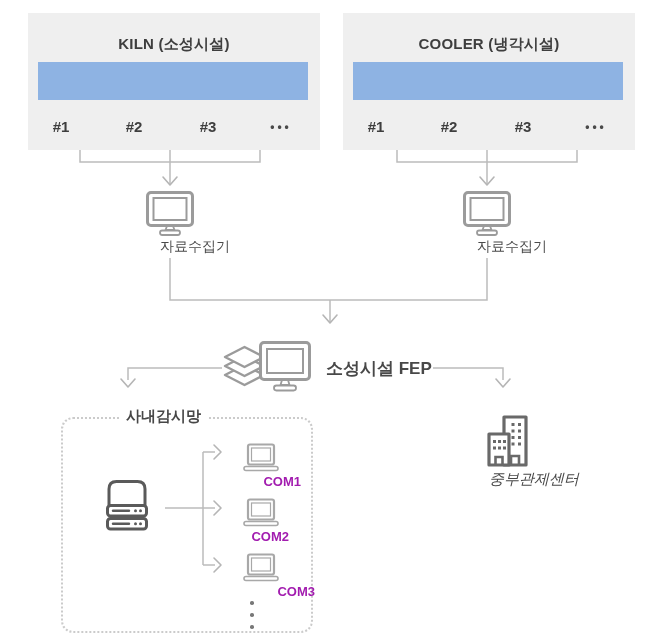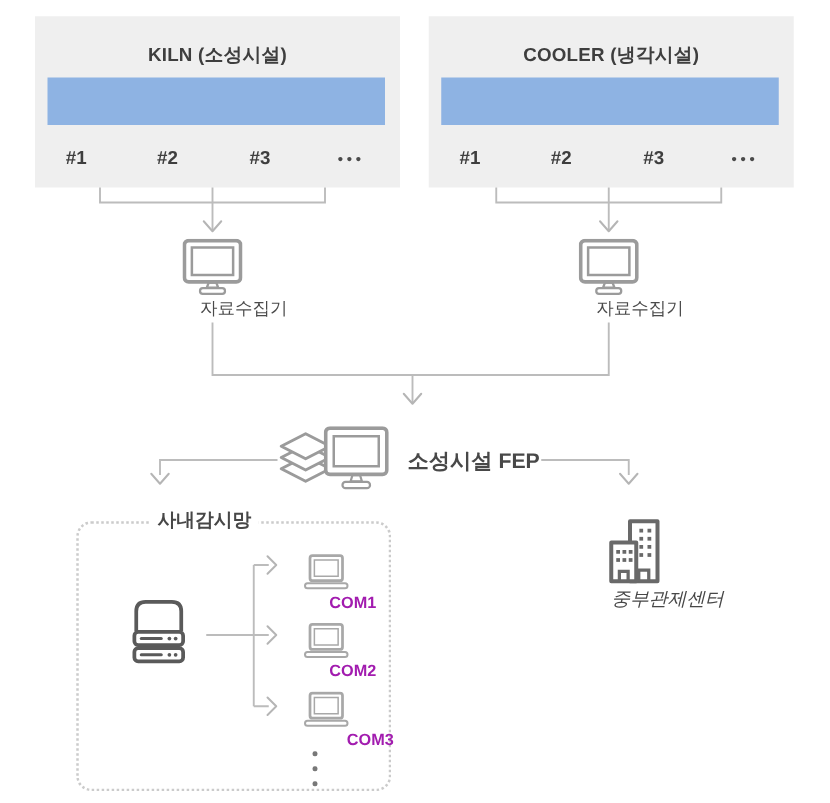--- a/index.html
+++ b/index.html
@@ -162,21 +162,21 @@
   </div>
   <div class="node-label com-label" style="left:221px;top:474px;">COM1</div>
 
   <div class="node" style="left:241px;top:498px;">
     <svg width="40" height="30" viewBox="0 0 40 30">
       <rect x="7" y="1.5" width="26" height="20" rx="2" fill="none" stroke="#a8a8a8" stroke-width="2.2"></rect>
       <rect x="10.5" y="5" width="19" height="13" fill="none" stroke="#a8a8a8" stroke-width="1.2"></rect>
       <rect x="3" y="23.5" width="34" height="4" rx="2" fill="none" stroke="#a8a8a8" stroke-width="1.6"></rect>
     </svg>
   </div>
-  <div class="node-label com-label" style="left:221px;top:529px;">COM2</div>
+  <div class="node-label com-label" style="left:209px;top:529px;">COM2</div>
 
   <div class="node" style="left:241px;top:553px;">
     <svg width="40" height="30" viewBox="0 0 40 30">
       <rect x="7" y="1.5" width="26" height="20" rx="2" fill="none" stroke="#a8a8a8" stroke-width="2.2"></rect>
       <rect x="10.5" y="5" width="19" height="13" fill="none" stroke="#a8a8a8" stroke-width="1.2"></rect>
       <rect x="3" y="23.5" width="34" height="4" rx="2" fill="none" stroke="#a8a8a8" stroke-width="1.6"></rect>
     </svg>
   </div>
   <div class="node-label com-label" style="left:235px;top:584px;">COM3</div>
 

